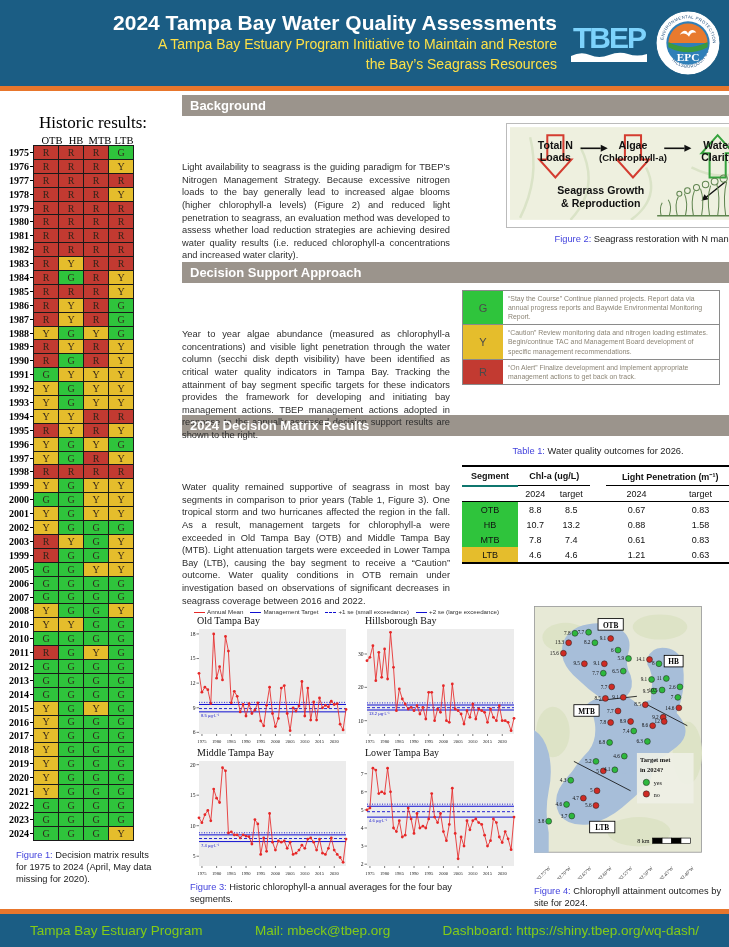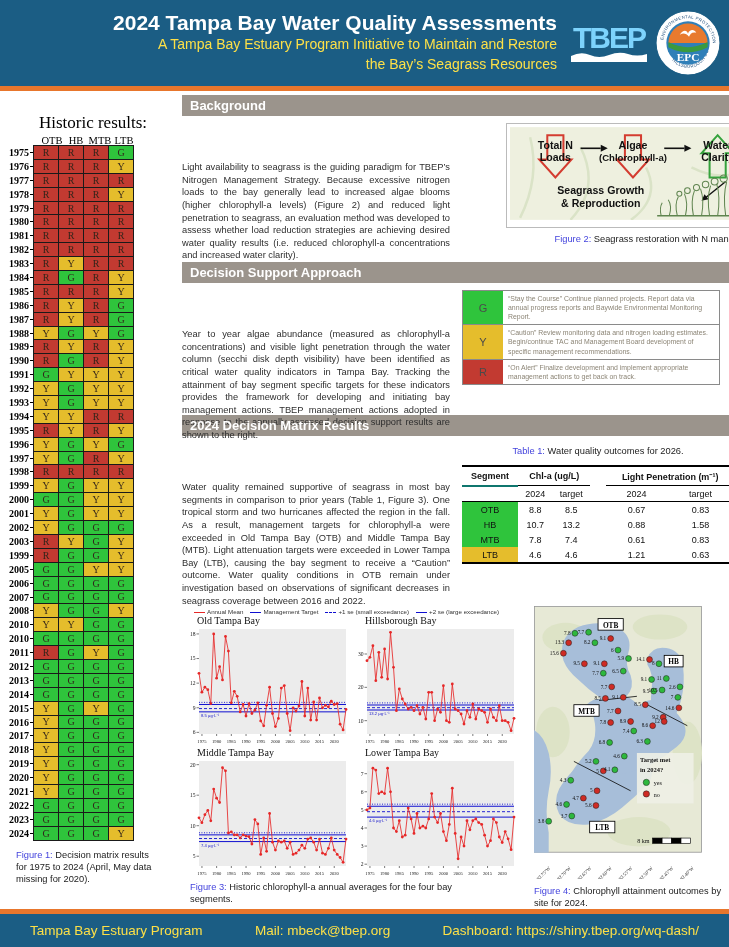--- a/index.html
+++ b/index.html
@@ -82,21 +82,21 @@
   .mleg-t{font:bold 6.2px "Liberation Serif",serif;fill:#111;}
   .mleg-i{font:5.8px "Liberation Serif",serif;fill:#111;}
   .mlon{font:4.6px "Liberation Serif",serif;fill:#222;}
   .f2-big{font:bold 10.5px "Liberation Sans",sans-serif;fill:#111;}
   .f2-mid{font:bold 9.5px "Liberation Sans",sans-serif;fill:#111;}
   .epc-ring{font:4.1px "Liberation Sans",sans-serif;fill:#1a4a7a;letter-spacing:0.4px;}
   .epc-txt{font:bold 11px "Liberation Serif",serif;fill:#fff;}
   
   .footer{position:absolute;bottom:0;left:0;right:0;height:33px;background:#1b5d84;
           border-top:5px solid #e8762c;display:flex;align-items:center;
-          justify-content:space-between;padding:0 30px;color:#fde047;font-size:13.5px;}
+          justify-content:space-between;padding:0 30px;color:#84cc16;font-size:13.5px;}
 </style>
 </head>
 <body>
 
 <div class="page">
 
   <div class="header">
     <div class="header-text">
       <div class="header-title">2024 Tampa Bay Water Quality Assessments</div>
       <div class="header-sub">A Tampa Bay Estuary Program Initiative to Maintain and Restore</div>

